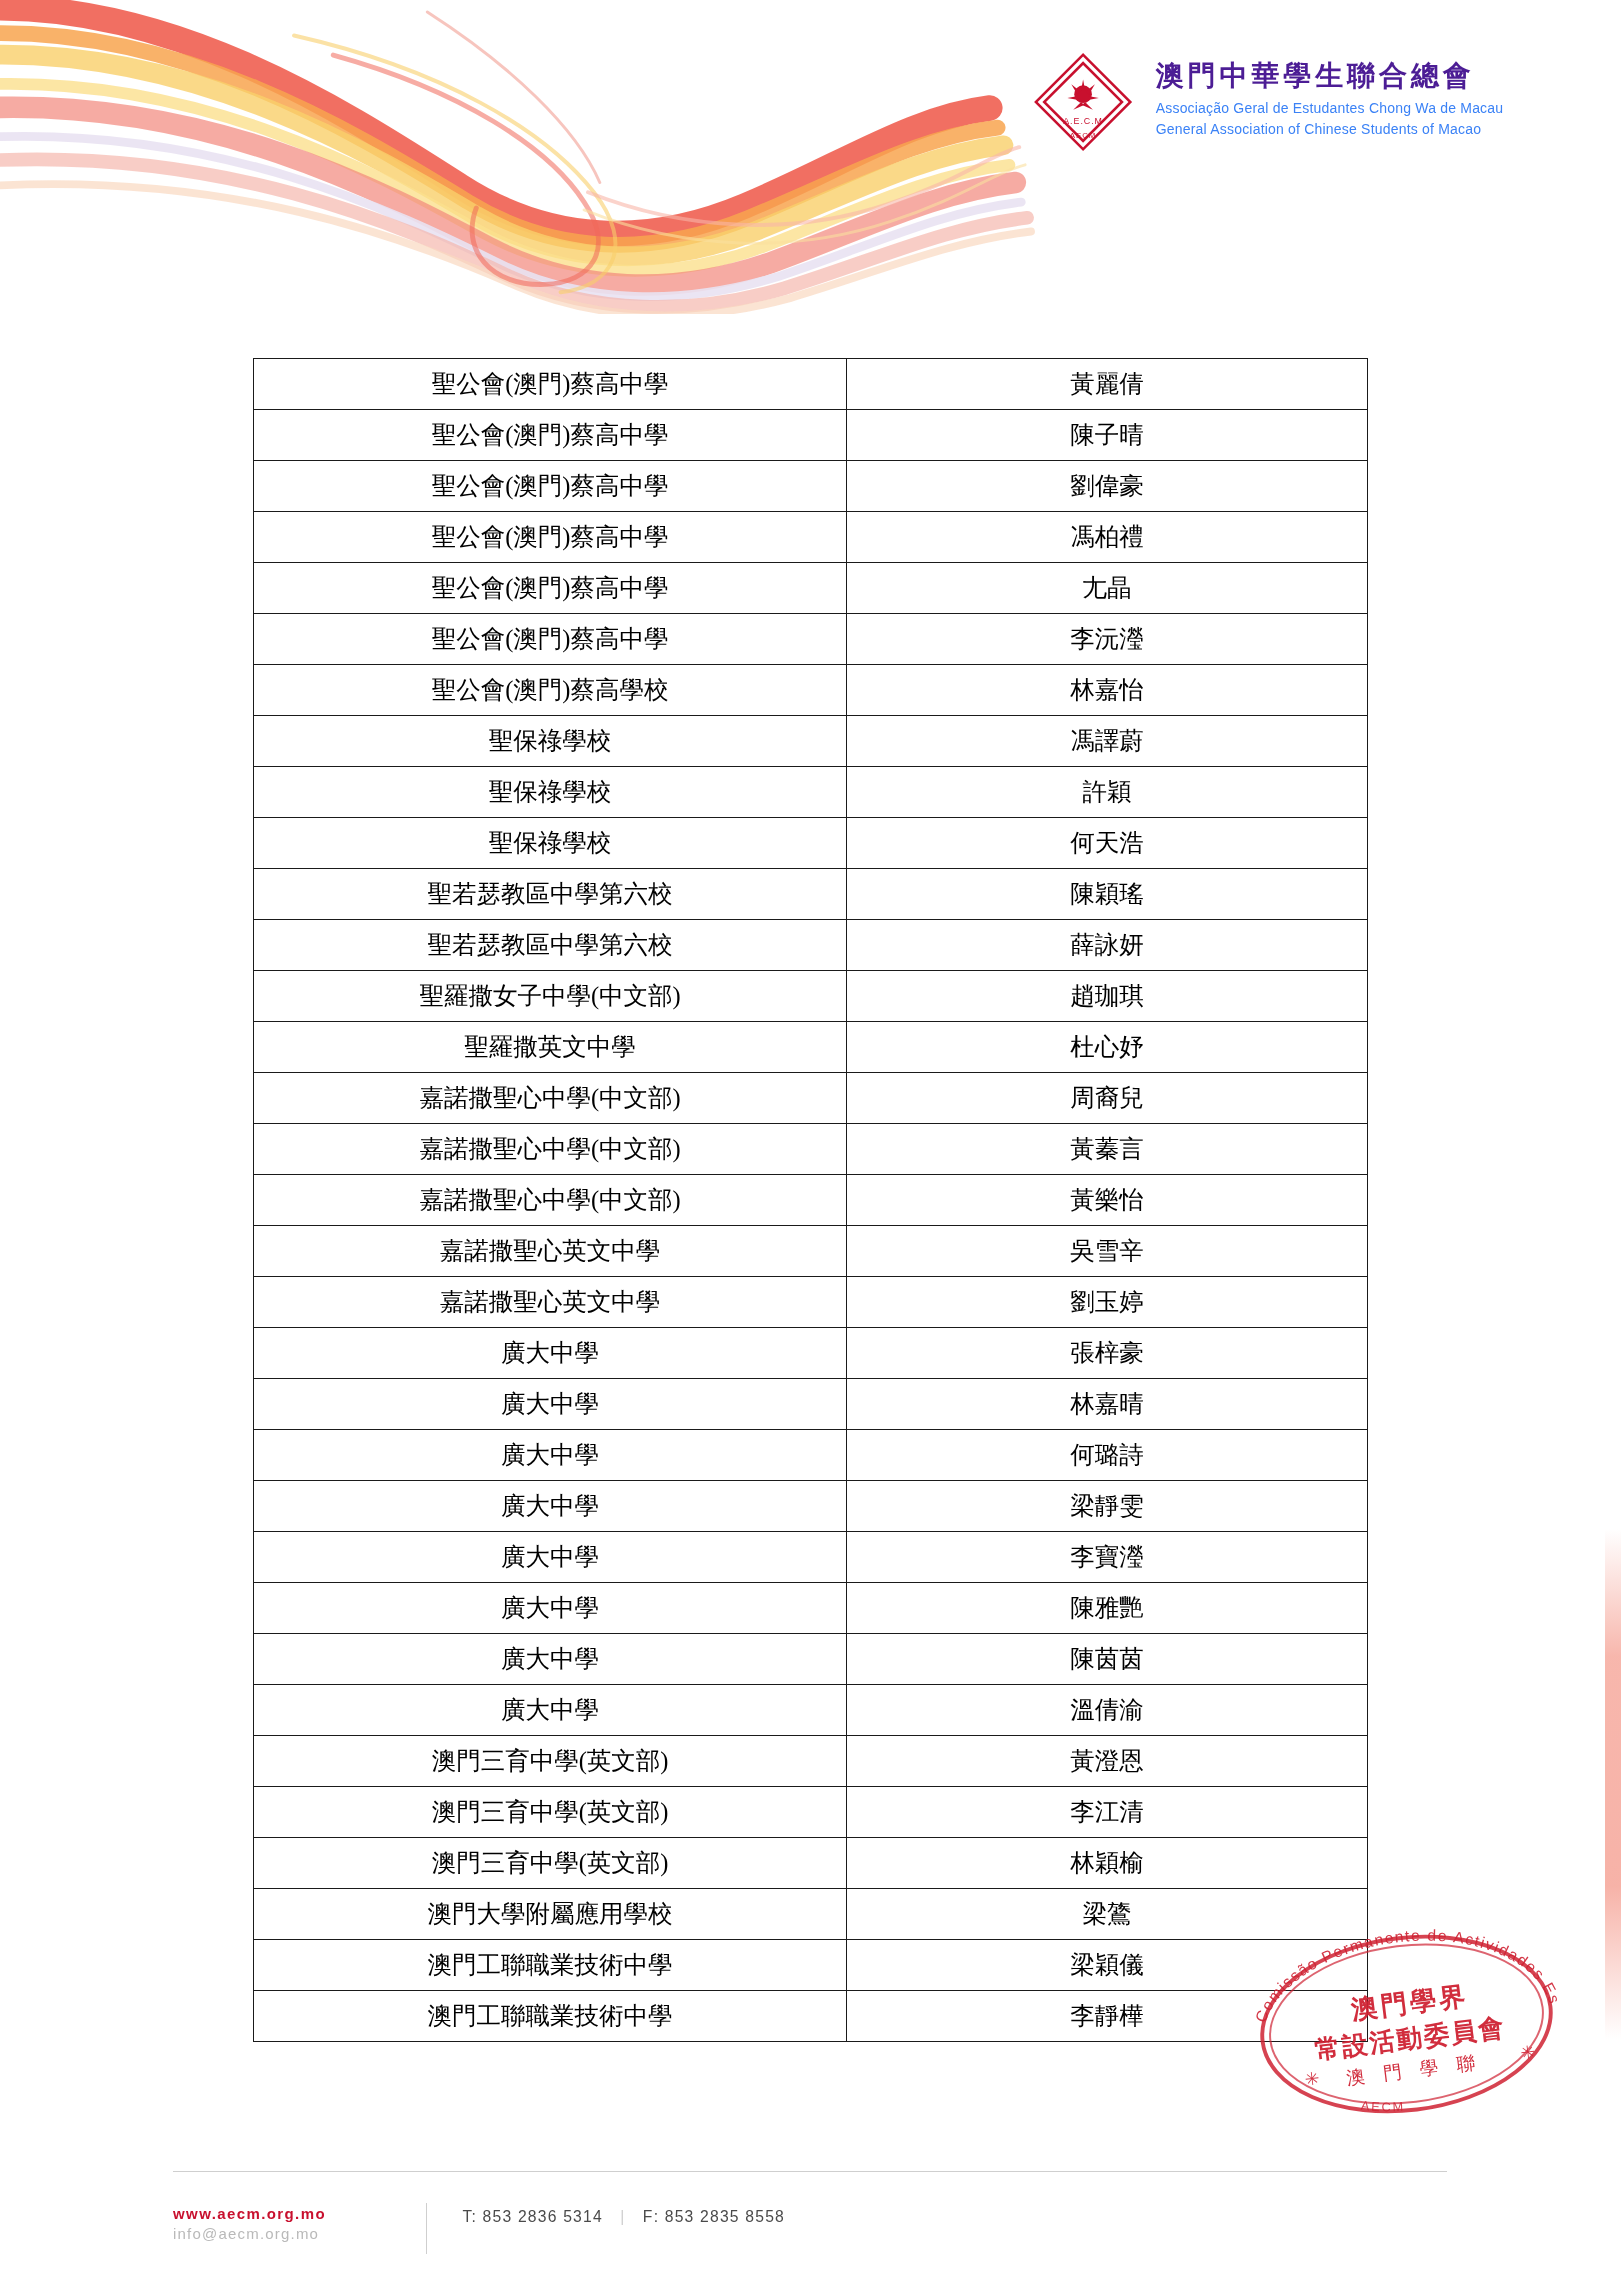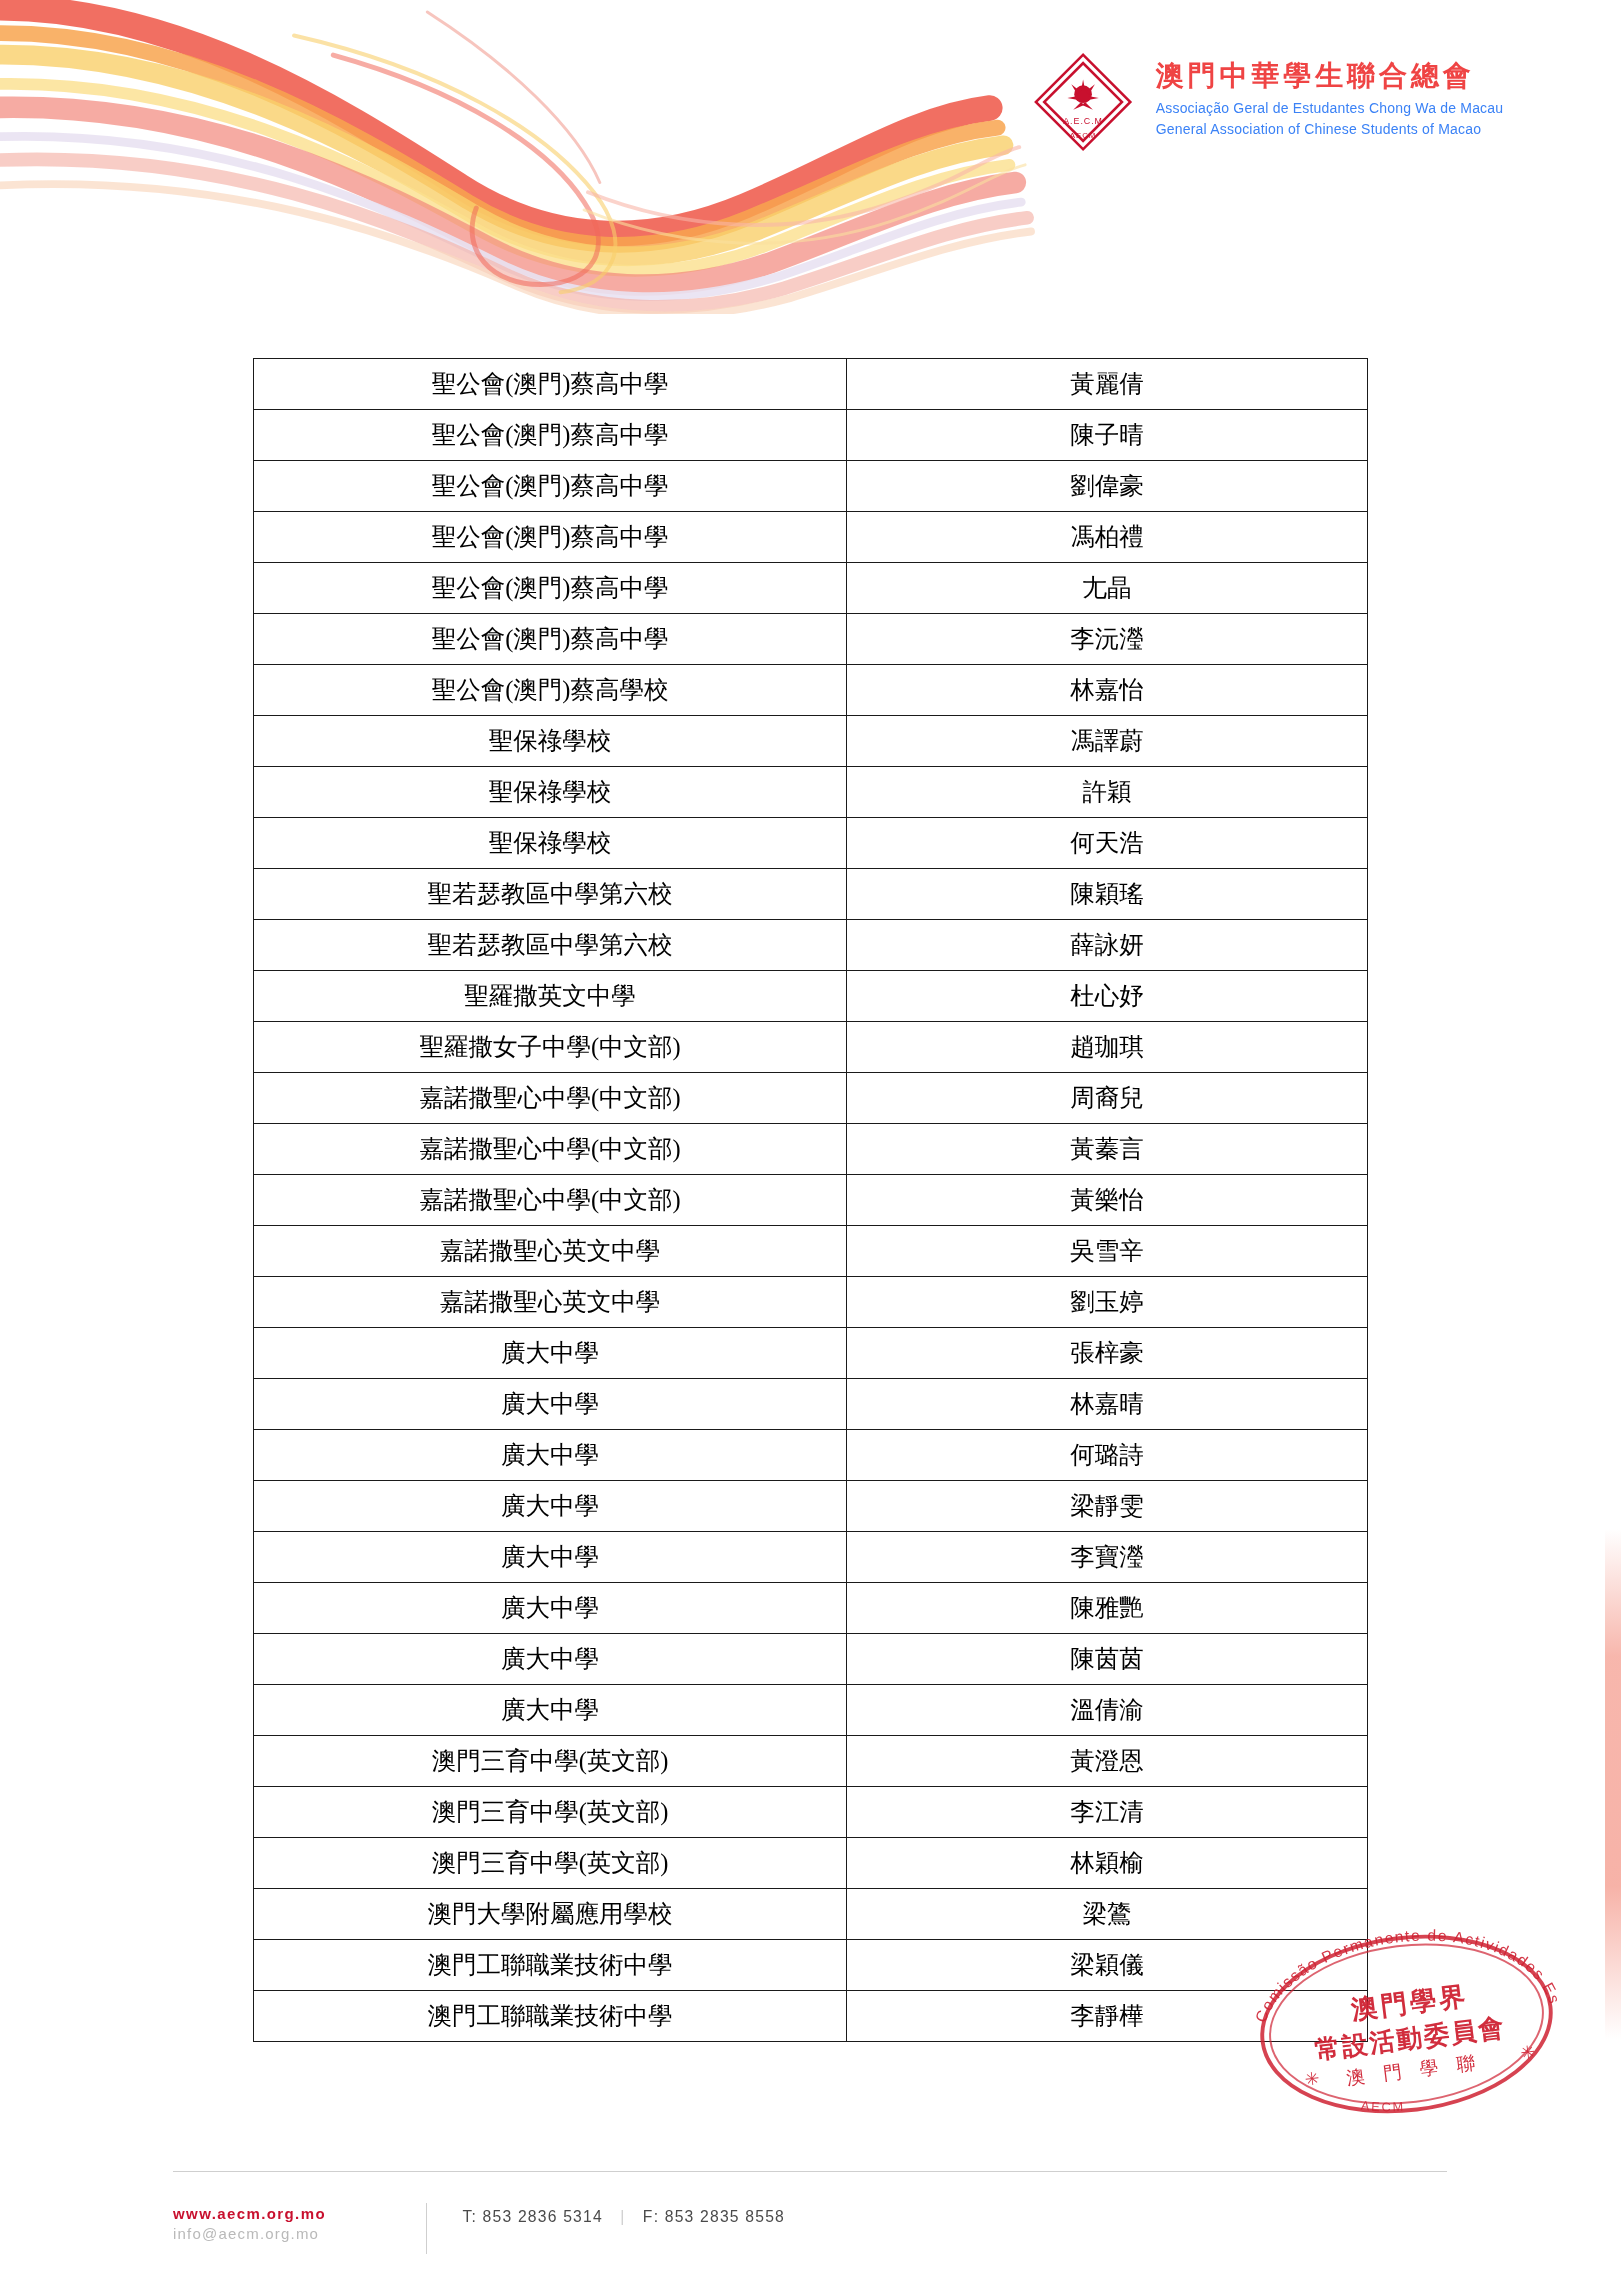--- a/index.html
+++ b/index.html
@@ -33,21 +33,21 @@
     width: 108px; height: 110px;
     position: relative;
     flex: 0 0 auto;
     text-decoration: underline;
   }
   .logo-text {
     margin-left: 13.7px;
     padding-top: 9.8px;
   }
   .logo-cn {
-    color: #ef4444;
+    color: #4c1d95;
     font-family: "Liberation Serif", serif;
     font-size: 28px;
     letter-spacing: 3.9px;
     white-space: nowrap;
     font-weight: 700;
   }
   .logo-pt, .logo-en {
     color: #3b82f6;
     font-size: 14px;
     letter-spacing: 0.2px;
@@ -249,26 +249,26 @@
         </tr>
         <tr>
           <td class="school">聖若瑟教區中學第六校</td>
           <td class="name">陳穎瑤</td>
         </tr>
         <tr>
           <td class="school">聖若瑟教區中學第六校</td>
           <td class="name">薛詠妍</td>
         </tr>
         <tr>
+          <td class="school">聖羅撒女子中學(中文部)</td>
+          <td class="name">趙珈琪</td>
+        </tr>
+        <tr>
           <td class="school">聖羅撒英文中學</td>
           <td class="name">杜心妤</td>
-        </tr>
-        <tr>
-          <td class="school">聖羅撒女子中學(中文部)</td>
-          <td class="name">趙珈琪</td>
         </tr>
         <tr>
           <td class="school">嘉諾撒聖心中學(中文部)</td>
           <td class="name">周裔兒</td>
         </tr>
         <tr>
           <td class="school">嘉諾撒聖心中學(中文部)</td>
           <td class="name">黃蓁言</td>
         </tr>
         <tr>

